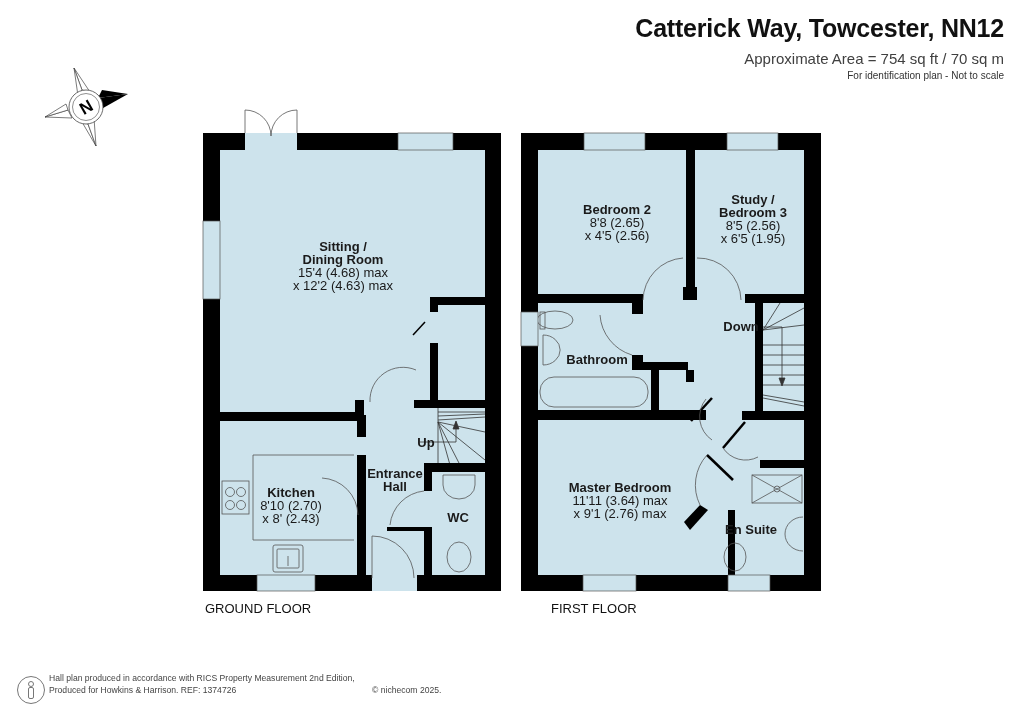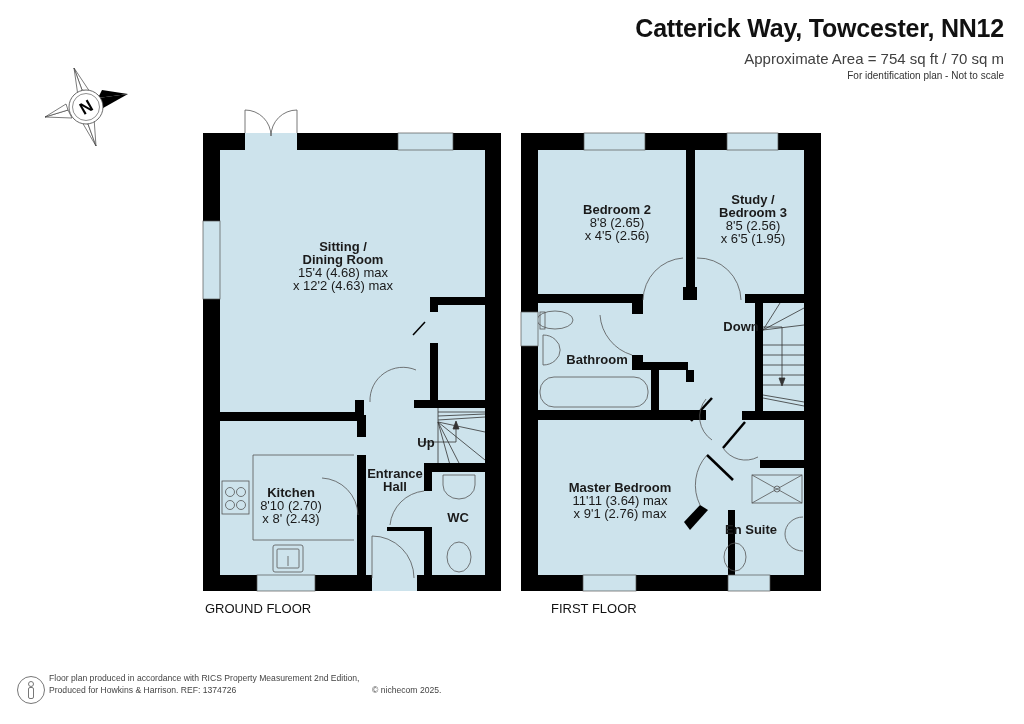--- a/index.html
+++ b/index.html
@@ -235,17 +235,17 @@
 </div>
 <div class="floor-title" style="left:510px;top:601px;margin-left:41px;">FIRST FLOOR</div>
 
 <div id="footer">
   <svg class="ic" viewBox="0 0 30 30">
     <circle cx="15" cy="15" r="13.5" fill="none" stroke="#777" stroke-width="1"></circle>
     <circle cx="15" cy="9" r="2.5" fill="none" stroke="#777" stroke-width="1"></circle>
     <rect x="12.5" y="12.5" width="5" height="11" rx="1.5" fill="none" stroke="#777" stroke-width="1"></rect>
   </svg>
   <div class="txt">
-    <div>Floor plan produced in accordance with RICS Property Measurement 2nd Edition,</div>
+    <div>Hall plan produced in accordance with RICS Property Measurement 2nd Edition,</div>
     <div>Produced for Howkins &amp; Harrison.   REF: 1374726</div>
   </div>
   <div class="copy">© nichecom 2025.</div>
 </div>
 
 </body></html>

